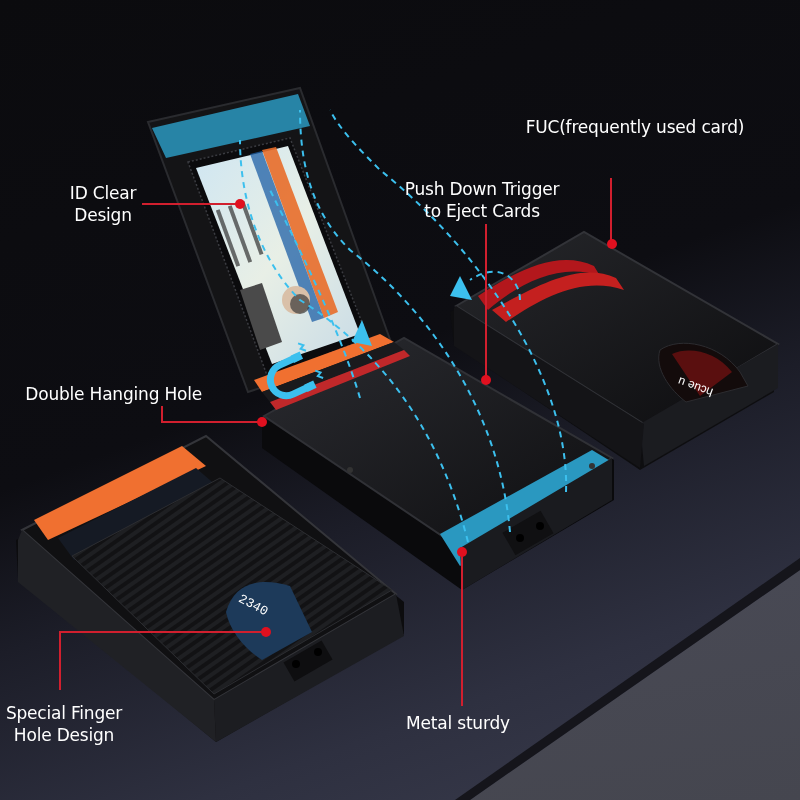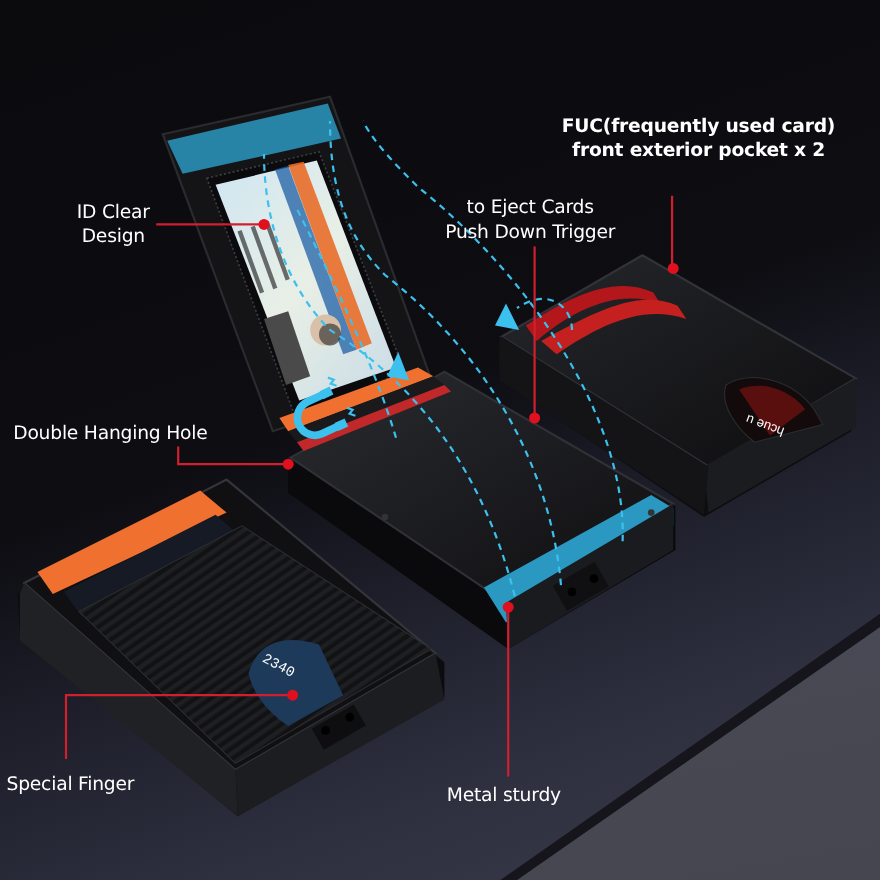--- a/index.html
+++ b/index.html
@@ -142,33 +142,33 @@
     <circle cx="266" cy="632" r="5"></circle>
     <circle cx="462" cy="552" r="5"></circle>
   </g>
 </svg>
 
 <div class="label" style="left:58px;top:182px;width:90px;">
   <span>ID Clear</span>
   <span>Design</span>
 </div>
 
-<div class="label" style="left:495px;top:104px;width:280px;font-weight:bold;">
+<div class="label" style="left:495px;top:116px;width:280px;">
   <span>FUC(frequently used card)</span>
-  <span>front exterior pocket x 2</span>
 </div>
 
 <div class="label" style="left:392px;top:178px;width:180px;">
+  <span>Push Down Trigger</span>
   <span>to Eject Cards</span>
-  <span>Push Down Trigger</span>
 </div>
 
-<div class="label" style="left:12px;top:383px;width:190px;text-align:left;">
+<div class="label" style="left:12px;top:383px;width:190px;text-align:right;">
   <span>Double Hanging Hole</span>
 </div>
 
 <div class="label" style="left:4px;top:690px;width:120px;margin-top:12px;">
   <span>Special Finger</span>
+  <span>Hole Design</span>
 </div>
 
 <div class="label" style="left:378px;top:712px;width:160px;">
   <span>Metal sturdy</span>
 </div>
 
 </body></html>

